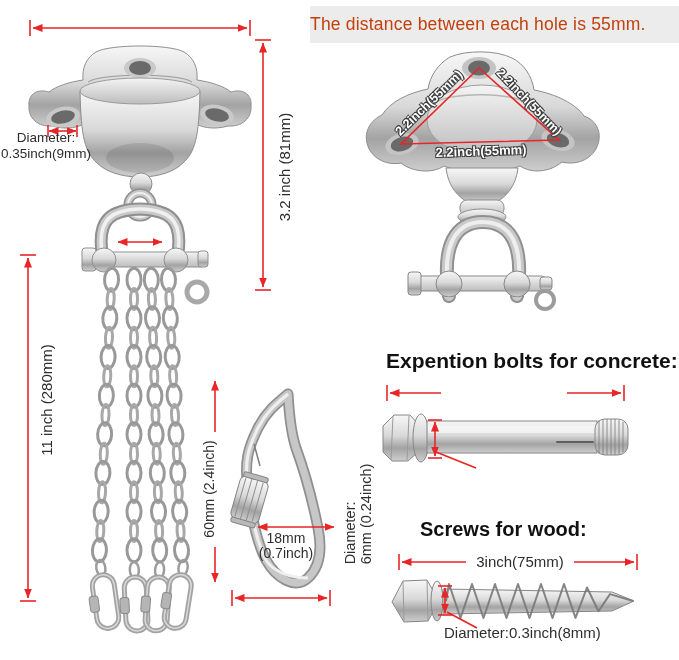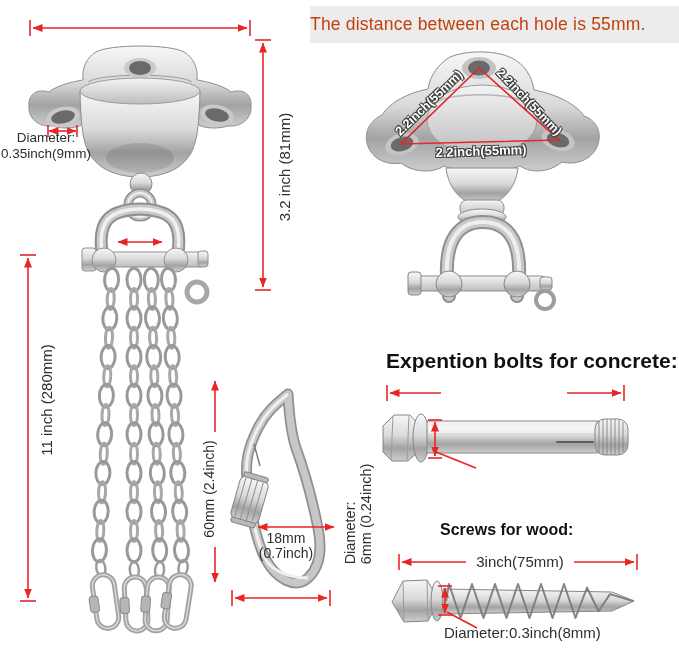--- a/index.html
+++ b/index.html
@@ -351,21 +351,21 @@
   </div>
 
   <div class="lbl rot" style="left:358px;top:514px;font-size:14.5px;line-height:16px;text-align:left;">
     <div>Diameter:</div>
     <div>6mm (0.24inch)</div>
   </div>
 
 
   <div class="lbl title" style="left:386px;top:352px;">Expention bolts for concrete:</div>
 
-  <div class="lbl title" style="left:440px;top:521px;font-size:16px;">Screws for wood:</div>
+  <div class="lbl title" style="left:420px;top:521px;font-size:20px;">Screws for wood:</div>
   <div class="lbl center" style="left:468px;top:553px;width:104px;">3inch(75mm)</div>
   <div class="lbl" style="left:444px;top:624px;text-align:center;">Diameter:0.3inch(8mm)</div>
 
   <div class="tri-lbl" style="left:429px;top:103px;transform:translate(-50%,-50%) rotate(-44deg);">2.2inch(55mm)</div>
   <div class="tri-lbl" style="left:529px;top:102px;transform:translate(-50%,-50%) rotate(46deg);">2.2inch(55mm)</div>
   <div class="tri-lbl" style="left:481px;top:151px;transform:translate(-50%,-50%) rotate(-2deg);font-size:13px;">2.2inch(55mm)</div>
 
 </div>
 
 </body></html>

